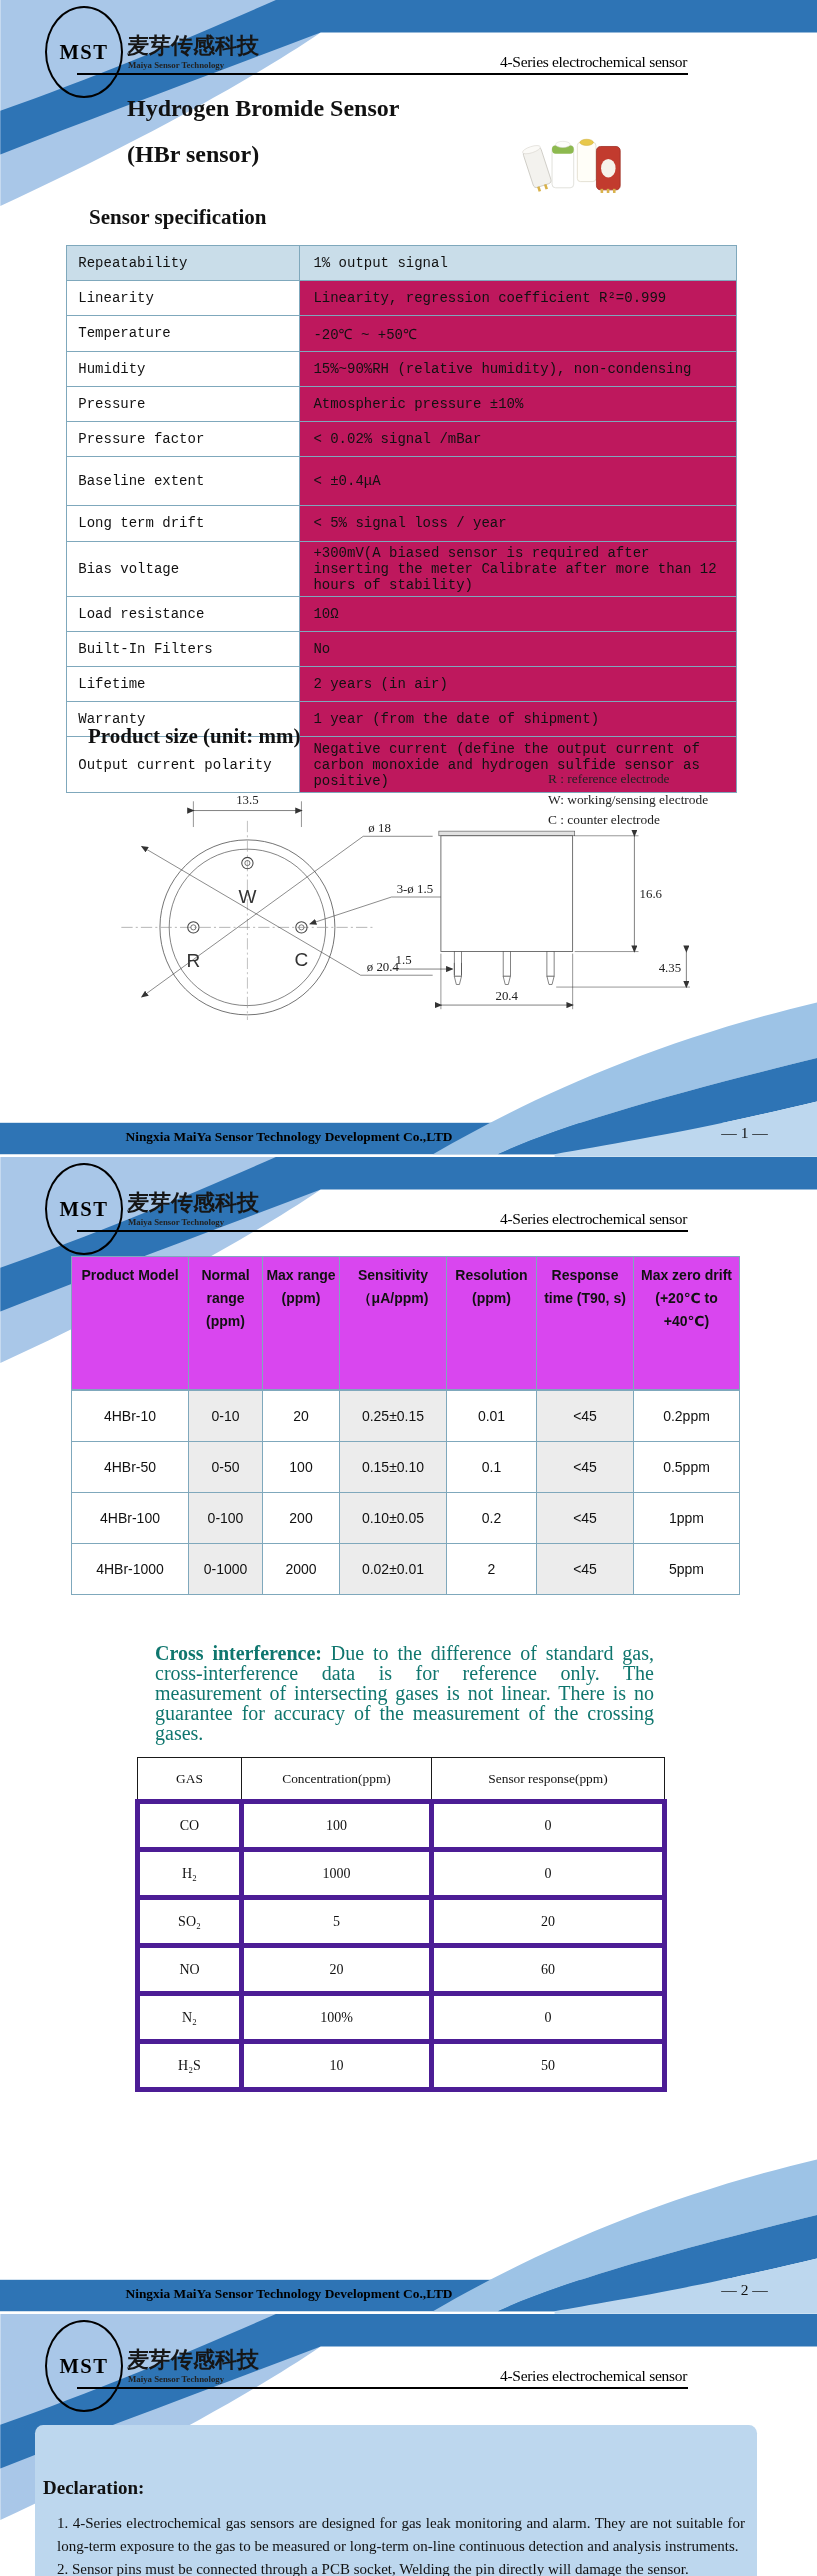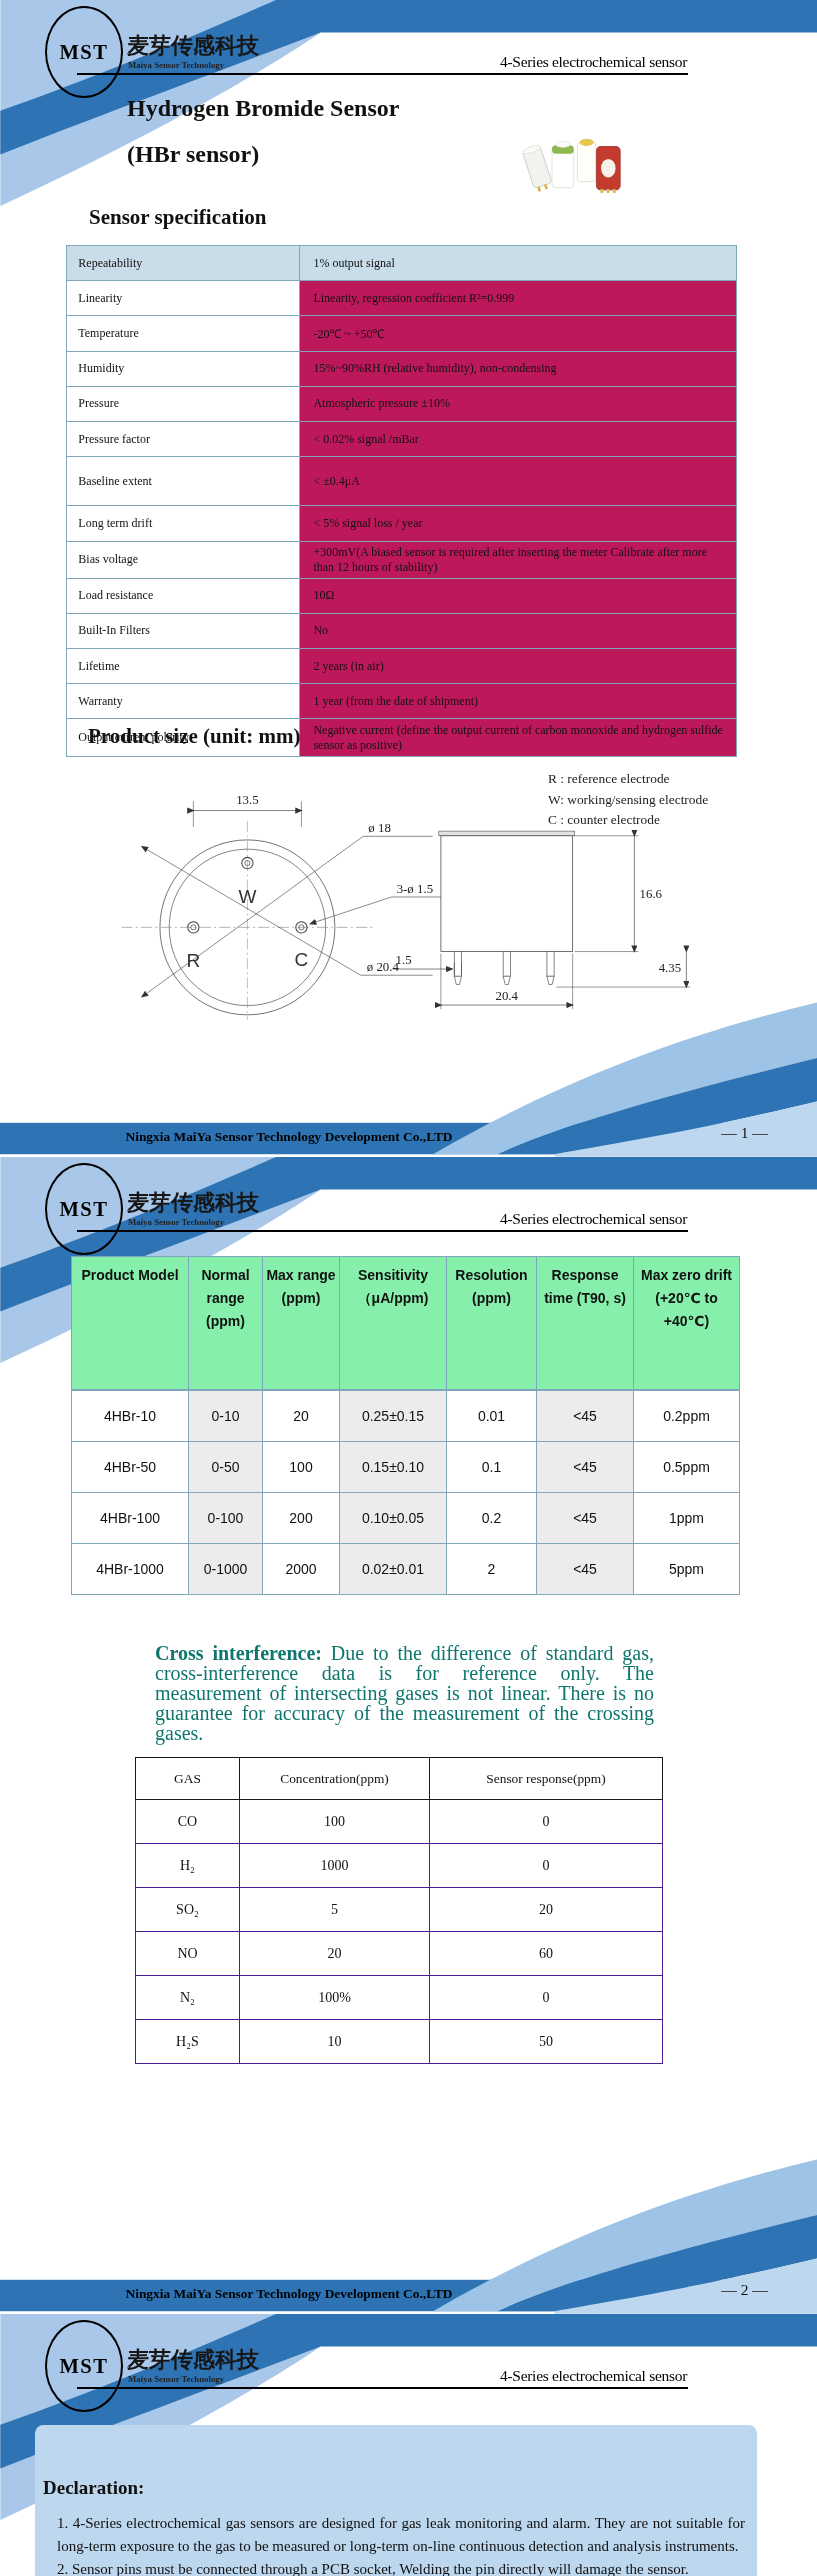--- a/index.html
+++ b/index.html
@@ -22,43 +22,43 @@
   .ftr-decor{left:0;top:1002px;width:818px;height:155px;}
   .ftr-company{left:93px;top:1129px;width:392px;text-align:center;font-size:13.4px;font-weight:bold;color:#000000;}
   .ftr-page{left:706px;top:1124px;width:77px;text-align:center;font-size:15.5px;color:#111;}
 
   
   .title1{left:127px;top:95px;font-size:24px;font-weight:bold;}
   .title2{left:127px;top:141px;font-size:24px;font-weight:bold;}
   .photo{left:519px;top:132px;width:111px;height:61px;}
   .h-spec{left:89px;top:205px;font-size:21px;font-weight:bold;}
   table.spec{left:66px;top:245px;width:670px;border-collapse:collapse;border:1.5px solid #7FA8BC;
-    font-family:Liberation Serif, serif;font-size:12px;table-layout:fixed;position:absolute;}
+    font-family:Liberation Mono, monospace;font-size:14px;table-layout:fixed;position:absolute;}
   table.spec td{border:1px solid #7FA8BC;height:28px;vertical-align:middle;}
   table.spec td.lbl{background:#fff;padding:3.1px 4.1px 3.1px 11.3px;}
   table.spec td.val{background:#be185d;padding:3.1px 7.2px 3.1px 13.4px;}
   table.spec tr.hd td{background:#C9DDE9;border-bottom-width:1.5px;}
   table.spec tr.tall td{height:42px;}
   .h-size{left:88px;top:724px;font-size:21px;font-weight:bold;}
   .legend{left:548px;top:769px;font-size:13.4px;line-height:20.6px;color:#222;}
   .diagram{left:72px;top:791px;width:639px;height:229px;}
 
   
   table.model{left:71px;top:99px;width:669px;border-collapse:collapse;border:1.5px solid #7FA8BC;
     font-family:"Liberation Sans","DejaVu Sans",sans-serif;font-size:14px;table-layout:fixed;position:absolute;}
-  table.model th{border:1px solid #7FA8BC;border-bottom-width:2.1px;background:#86efac;vertical-align:top;
+  table.model th{border:1px solid #7FA8BC;border-bottom-width:2.1px;background:#d946ef;vertical-align:top;
     padding-top:7.2px;font-weight:bold;line-height:23px;height:124px;}
   table.model td{border:1px solid #7FA8BC;height:48px;text-align:center;vertical-align:middle;}
   table.model td:nth-child(even){background:#ECECEC;}
   .cross{left:155px;top:466px;width:499px;font-size:20px;line-height:20px;color:#0f766e;text-align:justify;}
   .cross b{font-weight:bold;}
   table.gas{left:135px;top:600px;width:527px;border-collapse:collapse;border:1px solid #1a1a1a;
     font-size:14px;table-layout:fixed;position:absolute;}
   table.gas th{border:1px solid #1a1a1a;height:39px;font-weight:normal;font-size:13.4px;text-align:center;vertical-align:middle;}
-  table.gas td{border:1px solid #4c1d95;height:41px;text-align:center;vertical-align:middle;}
+  table.gas td{border:5px solid #4c1d95;height:41px;text-align:center;vertical-align:middle;}
 
   
   .decl-box{left:35px;top:111px;width:722px;height:364px;background:#BDD7EE;border-radius:8.2px;}
   .decl-h{left:43px;top:163px;font-size:19px;font-weight:bold;}
   .decl-items{left:57px;top:198px;width:688px;font-size:15px;line-height:23px;text-align:justify;}
   .decl-items p{margin:0;}
 
   svg text.dim{font-family:"Liberation Serif","DejaVu Serif",serif;font-size:25px;fill:#222;}
   svg text.el{font-family:"Liberation Sans","DejaVu Sans",sans-serif;font-size:37px;fill:#333;}
 </style>

